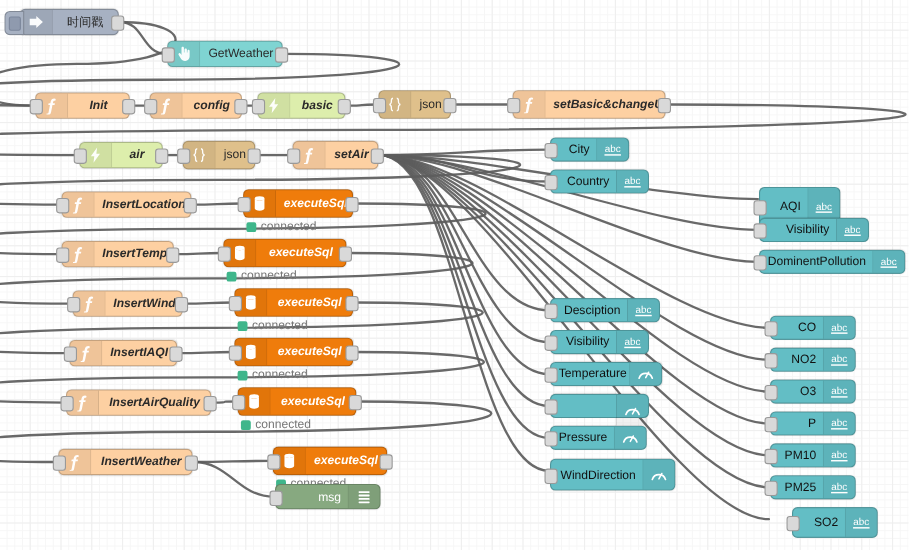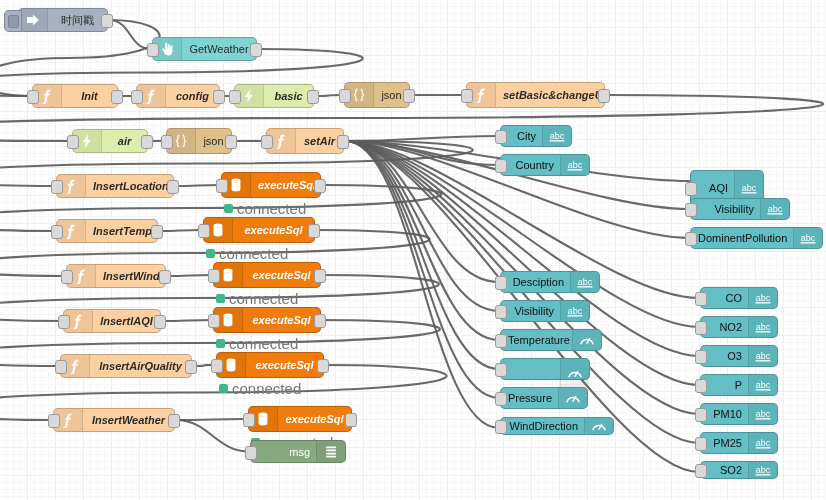--- a/index.html
+++ b/index.html
@@ -113,21 +113,21 @@
     display: flex;
     align-items: center;
     white-space: nowrap;
   }
   .status .dot {
     width: 9px; height: 9px;
     background: #3fb68b;
     border-radius: 2px;
     margin-right: 4px;
   }
-  .status .txt { font-size: 15px; color: #777; }
+  .status .txt { font-size: 11px; color: #777; }
 
   svg.gl { display:block; }
 </style>
 </head>
 <body>
 
 <div id="canvas">
   <svg id="wires">
       <path d="M109,20 C131,20 129,49 151,49"></path>
       <path d="M109,20 C181.9,20 181.9,58 70,58 S-41.900000000000006,96 31,96"></path>
@@ -529,21 +529,21 @@
       <div class="node n-ui" style="left: 500px; top: 387px; width: 88px; height: 22px;">
         <div class="label right-al">Pressure</div>
         <div class="icon-box right">
           <svg class="gl" width="16" height="16" viewBox="0 0 16 16">
             <path d="M2 11.8A6.3 6.3 0 0 1 14 11.8" fill="none" stroke="#ffffff" stroke-width="1.5" stroke-linecap="round"></path>
             <path d="M8 11.3 10.7 6.4" stroke="#ffffff" stroke-width="1.4" stroke-linecap="round" fill="none"></path>
           </svg>
         </div>
         <div class="port in"></div>
       </div>
-      <div class="node n-ui" style="left: 500px; top: 417px; width: 114px; height: 18px;">
+      <div class="node n-ui" style="left: 500px; top: 417px; width: 114px; height: 29px;">
         <div class="label right-al">WindDirection</div>
         <div class="icon-box right">
           <svg class="gl" width="16" height="16" viewBox="0 0 16 16">
             <path d="M2 11.8A6.3 6.3 0 0 1 14 11.8" fill="none" stroke="#ffffff" stroke-width="1.5" stroke-linecap="round"></path>
             <path d="M8 11.3 10.7 6.4" stroke="#ffffff" stroke-width="1.4" stroke-linecap="round" fill="none"></path>
           </svg>
         </div>
         <div class="port in"></div>
       </div>
       <div class="node n-ui" style="left: 700px; top: 287px; width: 78px; height: 22px;">
@@ -599,21 +599,21 @@
       <div class="node n-ui" style="left: 700px; top: 432px; width: 78px; height: 22px;">
         <div class="label right-al">PM25</div>
         <div class="icon-box right">
           <svg class="gl" width="20" height="16" viewBox="0 0 20 16">
             <text x="10" y="10.5" text-anchor="middle" font-family="Liberation Sans, sans-serif" font-size="9" fill="#ffffff">abc</text>
             <rect x="2.5" y="12.2" width="15" height="1.3" fill="#ffffff"></rect>
           </svg>
         </div>
         <div class="port in"></div>
       </div>
-      <div class="node n-ui" style="left: 700px; top: 461px; width: 78px; height: 18px;">
+      <div class="node n-ui" style="left: 720px; top: 461px; width: 78px; height: 28px;">
         <div class="label right-al">SO2</div>
         <div class="icon-box right">
           <svg class="gl" width="20" height="16" viewBox="0 0 20 16">
             <text x="10" y="10.5" text-anchor="middle" font-family="Liberation Sans, sans-serif" font-size="9" fill="#ffffff">abc</text>
             <rect x="2.5" y="12.2" width="15" height="1.3" fill="#ffffff"></rect>
           </svg>
         </div>
         <div class="port in"></div>
       </div>
     </div>

